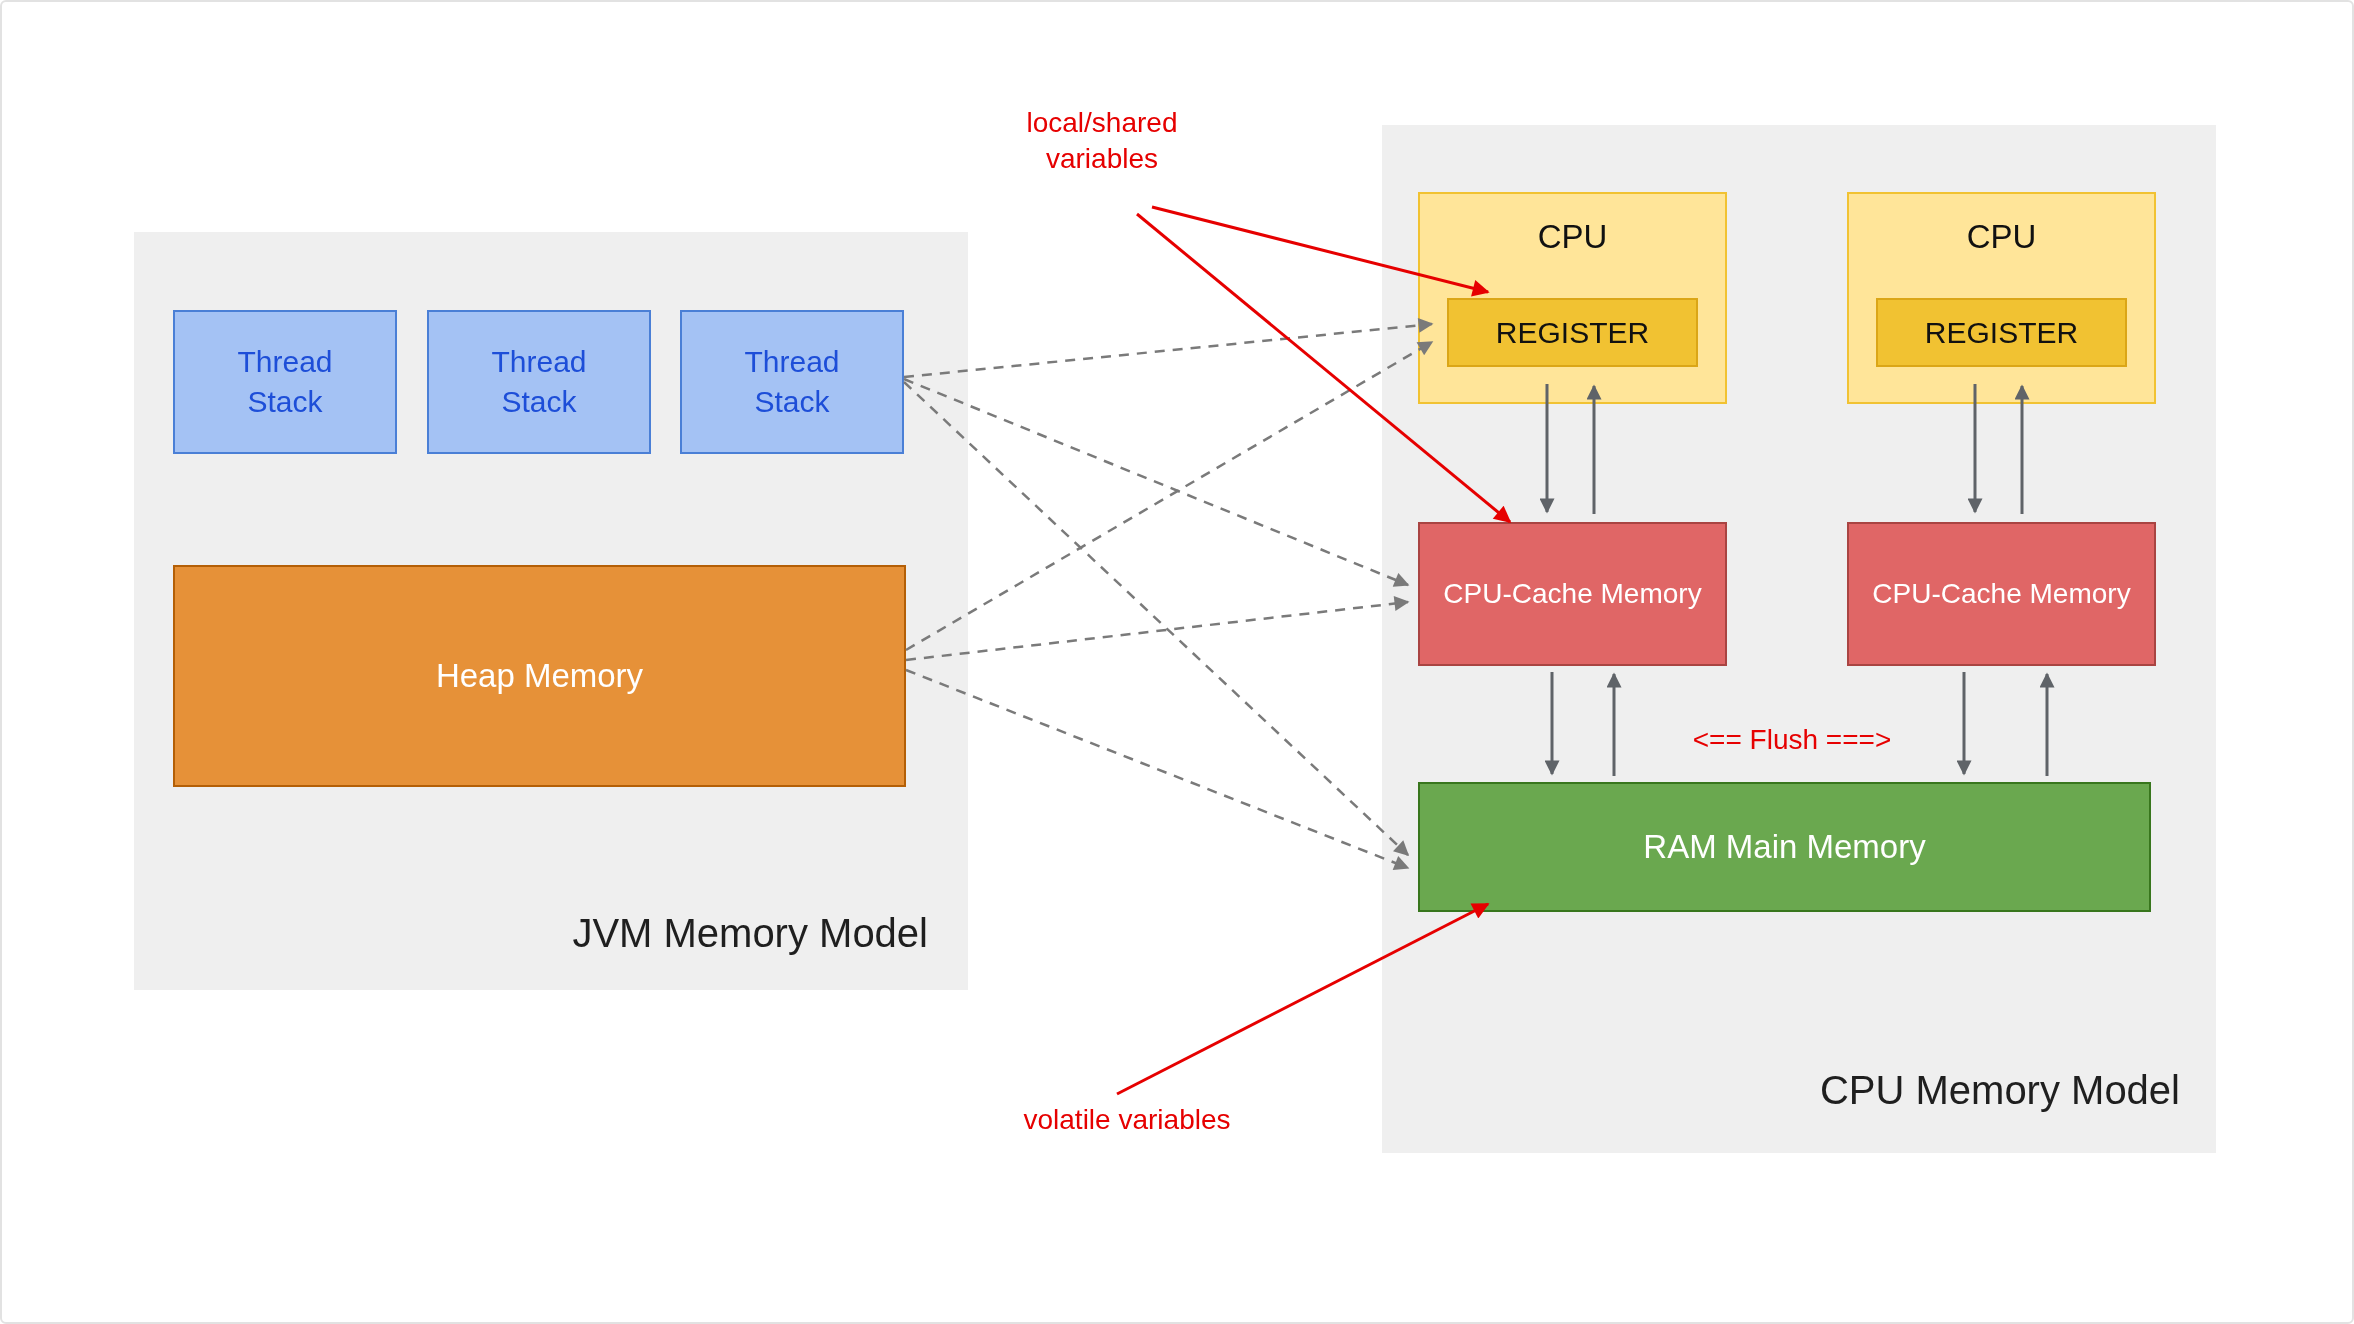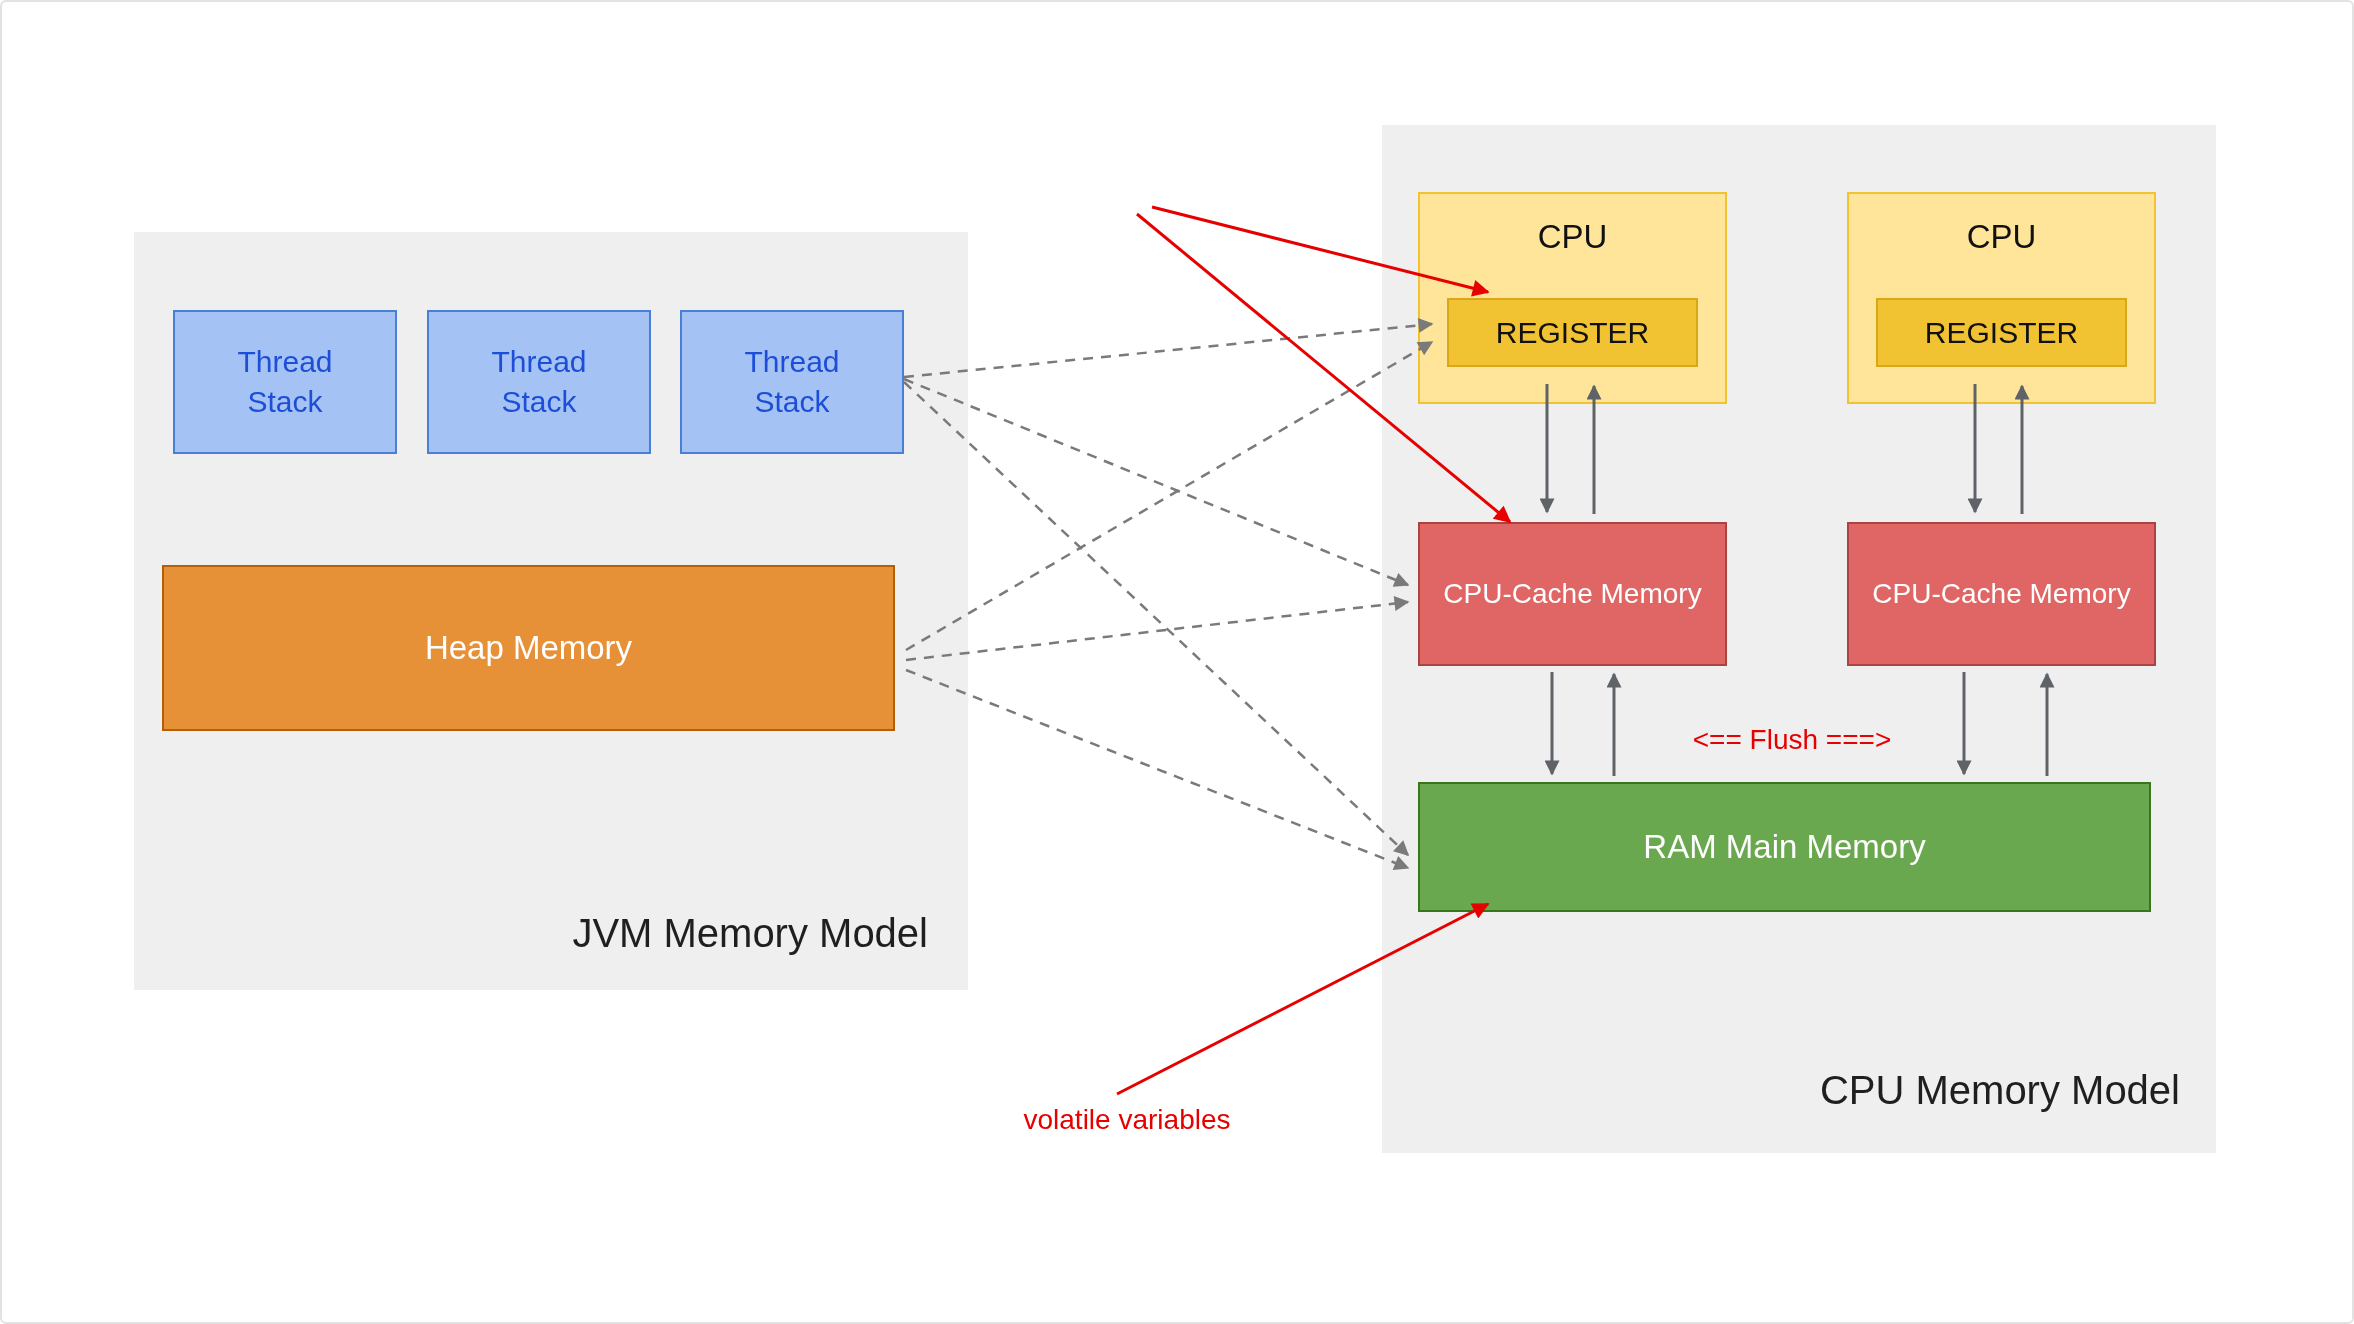--- a/index.html
+++ b/index.html
@@ -119,37 +119,38 @@
   </div>
 
   <div class="panel" style="left:1380px; top:123px; width:834px; height:1028px;">
     <div class="panel-title" style="right:36px; bottom:40px;">CPU Memory Model</div>
   </div>
 
   <div class="box thread-stack" style="left:171px; top:308px; width:224px; height:144px;">Thread Stack</div>
   <div class="box thread-stack" style="left:425px; top:308px; width:224px; height:144px;">Thread Stack</div>
   <div class="box thread-stack" style="left:678px; top:308px; width:224px; height:144px;">Thread Stack</div>
 
-  <div class="box heap" style="left:160px; top:563px; width:733px; height:166px;text-align:center;">Heap Memory</div>
+  <div class="box heap" style="left:171px; top:563px; width:733px; height:222px;text-align:center;">Heap Memory</div>
 
   <div class="cpu-box" style="left:1416px; top:190px; width:309px; height:212px;">
     <div class="cpu-label">CPU</div>
     <div class="register">REGISTER</div>
   </div>
 
   <div class="cpu-box" style="left:1845px; top:190px; width:309px; height:212px;">
     <div class="cpu-label">CPU</div>
     <div class="register">REGISTER</div>
   </div>
 
   <div class="box cache" style="left:1416px; top:520px; width:309px; height:144px;">CPU-Cache Memory</div>
   <div class="box cache" style="left:1845px; top:520px; width:309px; height:144px;">CPU-Cache Memory</div>
 
   <div class="box ram" style="left:1416px; top:780px; width:733px; height:130px;">RAM Main Memory</div>
 
+  <div class="red-note" style="left:985px; top:103px; width:230px;">local/shared variables</div>
   <div class="red-note" style="left:975px; top:1100px; width:300px;">volatile variables</div>
   <div class="flush-note" style="left:1610px; top:722px; width:360px;">&lt;== Flush ===&gt;</div>
 
   <svg class="arrows-layer" viewBox="0 0 2354 1324" xmlns="http://www.w3.org/2000/svg">
     <defs>
       <marker id="arr-dash" viewBox="0 0 10 10" refX="9" refY="5" markerWidth="17" markerHeight="15" orient="auto" markerUnits="userSpaceOnUse">
         <path d="M0,0 L10,5 L0,10 Z" fill="#7a7a7a"></path>
       </marker>
       <marker id="arr-solid" viewBox="0 0 10 10" refX="9" refY="5" markerWidth="17" markerHeight="15" orient="auto" markerUnits="userSpaceOnUse">
         <path d="M0,0 L10,5 L0,10 Z" fill="#5f6368"></path>

